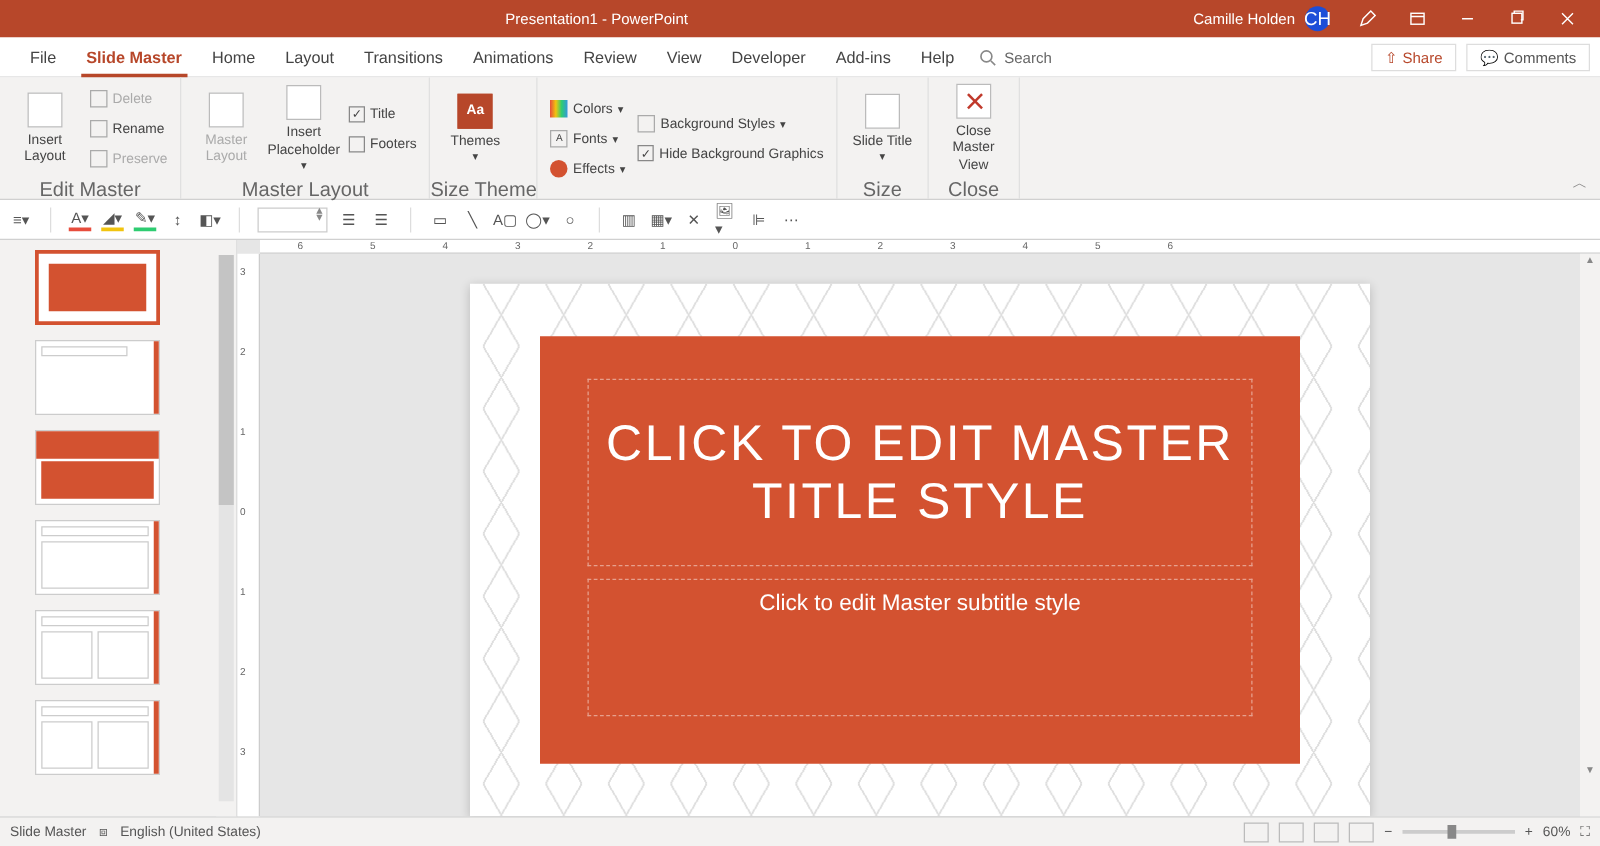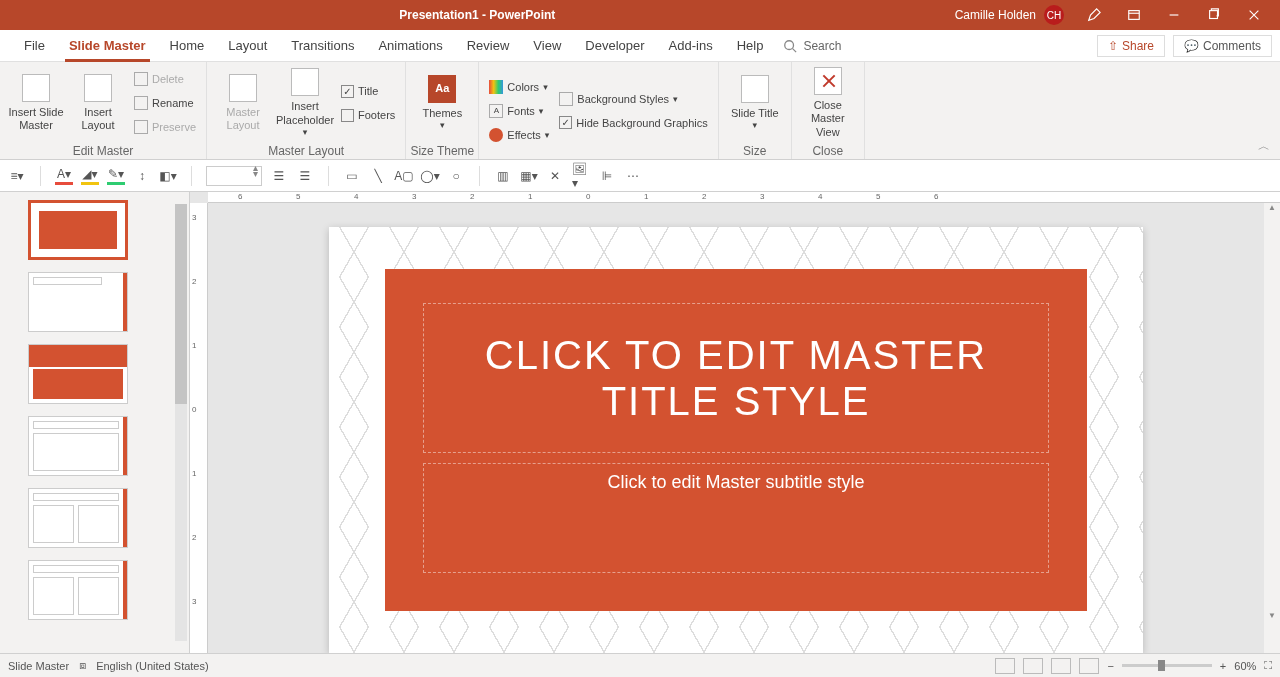--- a/index.html
+++ b/index.html
@@ -1,42 +1,42 @@
 <!DOCTYPE html>
 <html><head>
 <meta charset="utf-8">
 <style>
 * { margin: 0; padding: 0; box-sizing: border-box; font-family: "Segoe UI", sans-serif; }
 body { width: 1280px; height: 677px; background: #fff; overflow: hidden; font-size: 12px; color: #333; }
 
 
 .titlebar { height: 30px; background: #b7472a; display: flex; align-items: center; color: #fff; }
-.titlebar .center { flex: 1; text-align: center; font-size: 12px; font-weight: bold; }
+.titlebar .center { flex: 1; text-align: center; font-size: 12px; }
 .titlebar .right { display: flex; align-items: center; padding-right: 6px; }
 .titlebar .user { font-size: 12px; margin-right: 8px; }
-.titlebar .avatar { width: 20px; height: 20px; border-radius: 50%; background: #b91c1c; display: inline-flex; align-items: center; justify-content: center; font-size: 10px; margin-right: 10px; }
+.titlebar .avatar { width: 20px; height: 20px; border-radius: 50%; background: #1d4ed8; display: inline-flex; align-items: center; justify-content: center; font-size: 15px; margin-right: 10px; }
 .titlebar .winbtn { width: 40px; height: 30px; display: inline-flex; align-items: center; justify-content: center; }
 .titlebar .winbtn svg { width: 14px; height: 14px; }
 
 
 .ribbon-tabs { height: 32px; background: #fff; display: flex; align-items: center; border-bottom: 1px solid #e0e0e0; padding-left: 12px; }
 .ribbon-tabs .tab { padding: 0 12px; height: 32px; display: flex; align-items: center; font-size: 13px; color: #444; cursor: pointer; }
 .ribbon-tabs .tab.active { color: #b7472a; font-weight: 600; position: relative; }
 .ribbon-tabs .tab.active::after { content:""; position:absolute; bottom:0; left:8px; right:8px; height:3px; background:#b7472a; }
 .ribbon-tabs .search { margin-left: 8px; display:flex; align-items:center; color:#666; }
 .ribbon-tabs .search svg { width:14px; height:14px; margin-right:6px; }
 .ribbon-tabs .rightbtns { margin-left:auto; display:flex; padding-right:8px; gap:8px; }
 .ribbon-tabs .rbtn { border:1px solid #ddd; padding:3px 10px; font-size:12px; color:#555; display:flex; align-items:center; gap:4px; }
 .ribbon-tabs .rbtn.share { color:#b7472a; }
 
 
 .ribbon { height: 98px; background: #f3f2f1; border-bottom: 1px solid #d0d0d0; display:flex; position:relative; }
 .ribbon-group { display:flex; flex-direction:column; border-right:1px solid #e0e0e0; }
 .ribbon-group .body { flex:1; display:flex; align-items:center; padding:4px 8px; gap:6px; }
-.ribbon-group .label { height:16px; font-size:12px; color:#666; text-align:center; }
+.ribbon-group .label { height:16px; font-size:16px; color:#666; text-align:center; }
 .big-btn { display:flex; flex-direction:column; align-items:center; justify-content:center; width:56px; height:74px; font-size:11px; color:#444; text-align:center; line-height:1.2; }
 .big-btn .ico { width:28px; height:28px; background:#fff; border:1px solid #bbb; margin-bottom:4px; display:flex; align-items:center; justify-content:center; }
 .stack { display:flex; flex-direction:column; gap:2px; }
 .mini { display:flex; align-items:center; gap:4px; font-size:11px; color:#444; height:22px; padding:0 2px; }
 .mini .ico { width:14px; height:14px; display:inline-block; border:1px solid #aaa; }
 .chk { width:13px; height:13px; border:1px solid #888; display:inline-flex; align-items:center; justify-content:center; font-size:10px; color:#444; }
 .disabled { color:#aaa; }
 .ribbon .collapse { position:absolute; right:10px; bottom:4px; color:#888; font-size:12px; }
 
 
@@ -59,21 +59,21 @@
 .thumb-scroll .track { position:absolute; top:12px; bottom:12px; left:2px; right:2px; background:#e4e4e4; }
 .thumb-scroll .handle { position:absolute; top:12px; left:2px; right:2px; height:200px; background:#c4c4c4; }
 
 .editor { flex:1; background:#e6e6e6; position:relative; display:flex; flex-direction:column; }
 .ruler-h { height:18px; background:#fff; border-bottom:1px solid #ccc; position:relative; margin-left:18px; font-size:8px; color:#666; display:flex; align-items:flex-end; overflow:hidden; }
 .ruler-h span { position:absolute; bottom:1px; }
 .editor-body { flex:1; display:flex; }
 .ruler-v { width:18px; background:#fff; border-right:1px solid #ccc; position:relative; font-size:8px; color:#666; }
 .ruler-v span { position:absolute; left:2px; }
 .canvas-area { flex:1; overflow:hidden; position:relative; display:flex; align-items:flex-start; justify-content:center; padding-top:24px; }
-.slide { width:814px; height:426px; background:#fff; position:relative; box-shadow:0 2px 8px rgba(0,0,0,.2);
+.slide { width:720px; height:426px; background:#fff; position:relative; box-shadow:0 2px 8px rgba(0,0,0,.2);
   background-image:
     linear-gradient(60deg, transparent 49%, #ddd 49%, #ddd 51%, transparent 51%),
     linear-gradient(-60deg, transparent 49%, #ddd 49%, #ddd 51%, transparent 51%);
   background-size: 50px 50px;
 }
 .slide-inner { position:absolute; top:42px; left:56px; right:56px; bottom:42px; background:#d35230; padding:34px 38px; }
 .placeholder { border:1px dashed rgba(255,255,255,.45); color:#fff; display:flex; align-items:center; justify-content:center; text-align:center; }
 .ph-title { height:150px; font-size:40px; font-family: "Impact","Arial Black",sans-serif; letter-spacing:2px; line-height:1.15; text-transform:uppercase; }
 .ph-sub { margin-top:10px; height:110px; font-size:18px; align-items:flex-start; padding-top:8px; }
 
@@ -161,24 +161,20 @@
       </div>
   </div>
 </div>
 
 <div class="ribbon">
 
   <div class="ribbon-group">
     <div class="body">
       <div class="big-btn">
           <div class="ico"></div>
-          <span>Insert Slide Master</span>
-        </div>
-      <div class="big-btn">
-          <div class="ico"></div>
           <span>Insert Layout</span>
         </div>
       <div class="stack">
         <div class="mini disabled">
             <span class="ico"></span>
             <span>Delete</span>
           </div>
         <div class="mini">
             <span class="ico"></span>
             <span>Rename</span>

